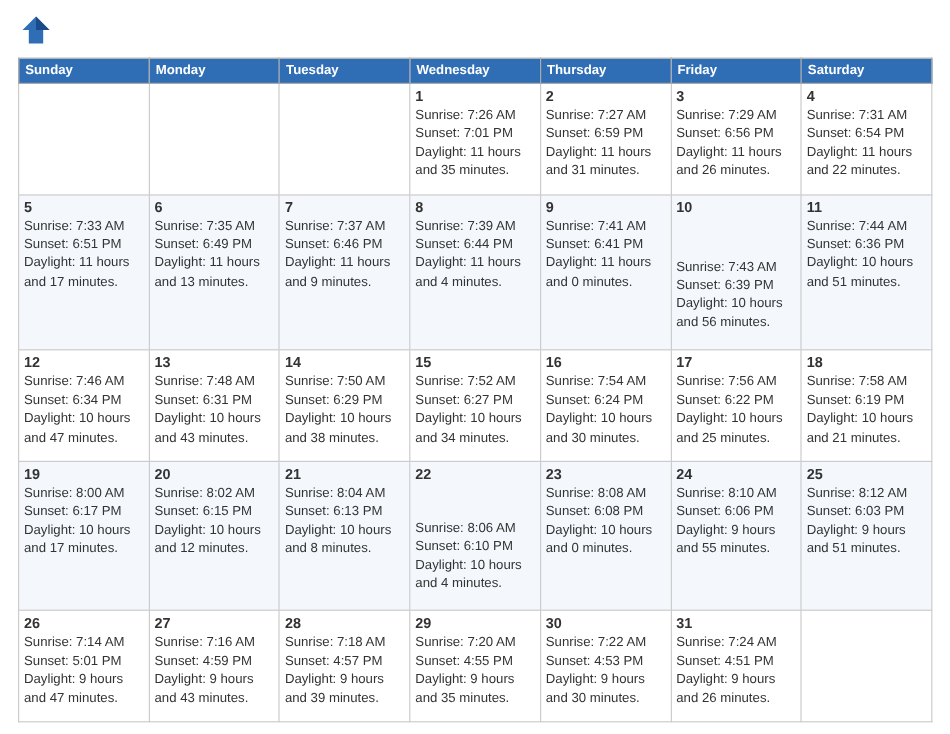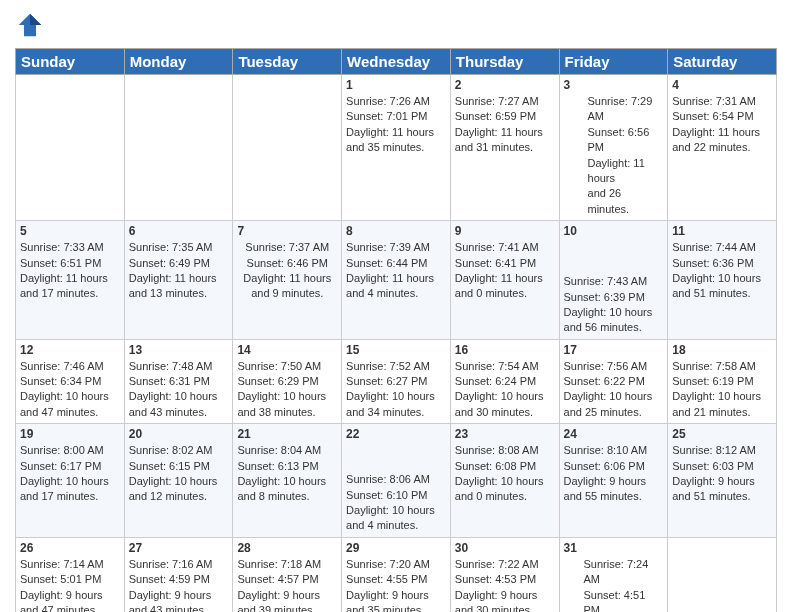--- a/index.html
+++ b/index.html
@@ -54,21 +54,21 @@
       color: #555;
     }
     .calendar-table {
       width: 100%;
       border-collapse: collapse;
       flex: 1;
     }
     .calendar-table th {
       background-color: #2f6eb5;
       color: #fff;
-      font-size: 15px;
+      font-size: 11px;
       font-weight: bold;
       padding: 4px 5px;
       text-align: left;
       border: 1px solid #aaa;
     }
     .calendar-table td {
       border: 1px solid #ccc;
       vertical-align: top;
       padding: 3px 4px;
       font-size: 9.5px;
@@ -147,21 +147,21 @@
           </td>
           <td>
             <span class="day-number">2</span>
             <div class="day-info" style="white-space: pre-line;">Sunrise: 7:27 AM
 Sunset: 6:59 PM
 Daylight: 11 hours
 and 31 minutes.</div>
           </td>
           <td>
             <span class="day-number">3</span>
-            <div class="day-info" style="white-space: pre-line; margin-left: 24px;">Sunrise: 7:29 AM
+            <div class="day-info" style="white-space: pre-line;">Sunrise: 7:29 AM
 Sunset: 6:56 PM
 Daylight: 11 hours
 and 26 minutes.</div>
           </td>
           <td>
             <span class="day-number">4</span>
             <div class="day-info" style="white-space: pre-line;">Sunrise: 7:31 AM
 Sunset: 6:54 PM
 Daylight: 11 hours
 and 22 minutes.</div>
@@ -177,21 +177,21 @@
           </td>
           <td>
             <span class="day-number">6</span>
             <div class="day-info" style="white-space: pre-line;">Sunrise: 7:35 AM
 Sunset: 6:49 PM
 Daylight: 11 hours
 and 13 minutes.</div>
           </td>
           <td>
             <span class="day-number">7</span>
-            <div class="day-info" style="white-space: pre-line; text-align: center;">Sunrise: 7:37 AM
+            <div class="day-info" style="white-space: pre-line;">Sunrise: 7:37 AM
 Sunset: 6:46 PM
 Daylight: 11 hours
 and 9 minutes.</div>
           </td>
           <td>
             <span class="day-number">8</span>
             <div class="day-info" style="white-space: pre-line;">Sunrise: 7:39 AM
 Sunset: 6:44 PM
 Daylight: 11 hours
 and 4 minutes.</div>
@@ -351,21 +351,21 @@
           </td>
           <td>
             <span class="day-number">30</span>
             <div class="day-info" style="white-space: pre-line;">Sunrise: 7:22 AM
 Sunset: 4:53 PM
 Daylight: 9 hours
 and 30 minutes.</div>
           </td>
           <td>
             <span class="day-number">31</span>
-            <div class="day-info" style="white-space: pre-line; margin-left: 20px;">Sunrise: 7:24 AM
+            <div class="day-info" style="white-space: pre-line;">Sunrise: 7:24 AM
 Sunset: 4:51 PM
 Daylight: 9 hours
 and 26 minutes.</div>
           </td>
           <td class="empty-cell"></td>
         </tr>
       </tbody>
   </table>
 </div>
 

